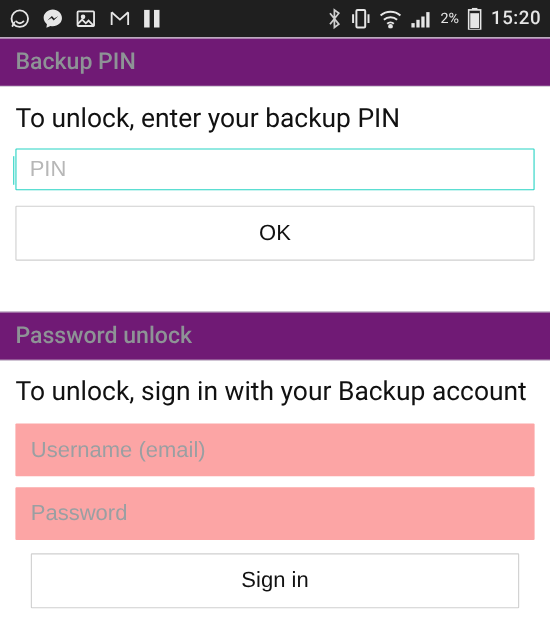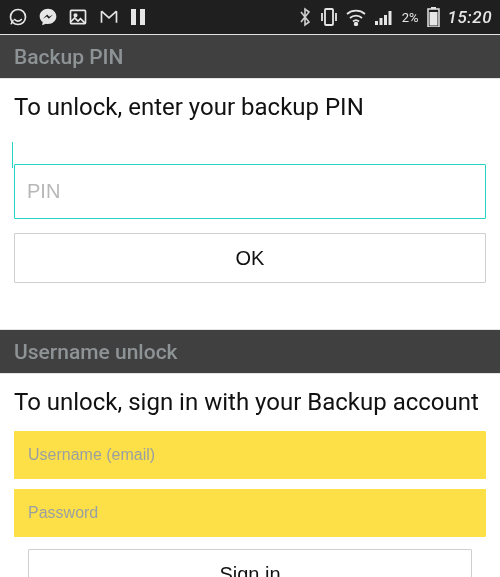--- a/index.html
+++ b/index.html
@@ -9,49 +9,48 @@
     background: #1f1f1f;
     color: #e6e6e6;
     display: flex;
     align-items: center;
     padding: 0 8px;
     font-size: 14px;
   }
   .statusbar .left { display: flex; gap: 10px; align-items: center; }
   .statusbar .right { margin-left: auto; display: flex; gap: 8px; align-items: center; }
   .statusbar svg { display: block; }
-  .time { font-weight: 500; font-size: 17px; letter-spacing: 0.5px; font-style: italic; }
+  .time { font-weight: 500; font-size: 17px; letter-spacing: 0.5px; }
   .pct { font-size: 13px; }
 
   .section-header {
-    background: #404040;
+    background: #701a75;
     color: #8e9396;
     font-size: 21px;
     padding: 10px 14px 9px;
     font-weight: 500;
     border-top: 1px solid #e2e4e5;
     border-bottom: 1px solid #e2e4e5;
   }
   .instruction {
     font-size: 24px;
     color: #111;
     padding: 14px 14px 10px;
   }
   .field-wrap { padding: 4px 14px 10px; }
   .pin-input {
     width: 100%;
-    height: 55px;
+    height: 38px;
     border: 1px solid #26d3c3;
     outline: none;
     padding: 0 12px;
     font-size: 20px;
     color: #333;
     background: #fff;
     border-radius: 1px;
-    margin-top: 29px;
   }
   .pin-input::placeholder { color: #b7b7b7; }
   .btn-wrap { padding: 4px 14px 16px; }
   .btn {
     width: 100%;
     height: 50px;
     background: #fff;
     border: 1px solid #cfcfcf;
     font-size: 20px;
     color: #111;
@@ -59,23 +58,23 @@
     border-radius: 1px;
   }
 
   .section-gap { height: 30px; background: #fff; }
 
   .grey-input {
     width: 100%;
     height: 48px;
     border: none;
     outline: none;
-    background: #fde047;
+    background: #fca5a5;
     padding: 0 14px;
-    font-size: 16px;
+    font-size: 20px;
     color: #555;
     border-radius: 1px;
   }
   .grey-input::placeholder { color: #9a9fa2; }
   .field-wrap.tight { padding: 5px 14px; }
   .btn-wrap.tight { padding: 7px 28px 16px; }
 
   .caret {
     position: relative;
   }
@@ -170,21 +169,21 @@
 <div class="instruction">To unlock, enter your backup PIN</div>
 <div class="field-wrap caret">
   <input type="text" class="pin-input" placeholder="PIN" style="">
 </div>
 <div class="btn-wrap">
   <button class="btn">OK</button>
 </div>
 
 <div class="section-gap"></div>
 
-<div class="section-header">Username unlock</div>
+<div class="section-header">Password unlock</div>
 <div class="instruction">To unlock, sign in with your Backup account</div>
 <div class="field-wrap tight">
   <input type="text" class="grey-input" placeholder="Username (email)" style="">
 </div>
 <div class="field-wrap tight">
   <input type="password" class="grey-input" placeholder="Password" style="">
 </div>
 <div class="btn-wrap tight">
   <button class="btn">Sign in</button>
 </div>

